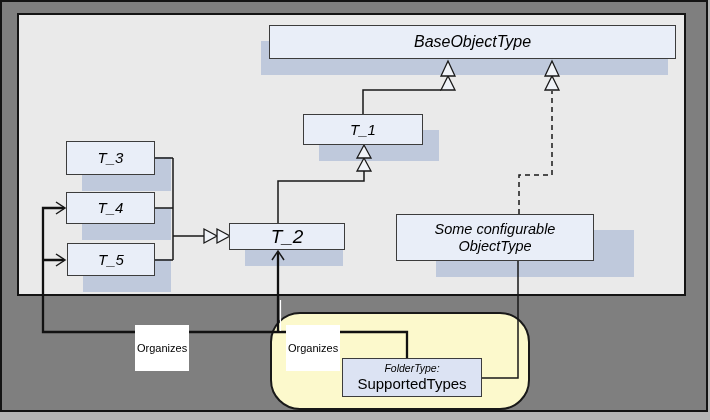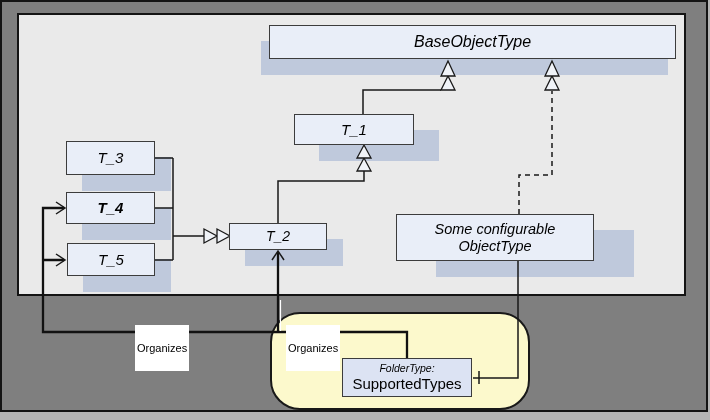--- a/index.html
+++ b/index.html
@@ -40,45 +40,45 @@
     border:1px solid #3c3c3c;
     box-sizing:border-box;
     display:flex;align-items:center;justify-content:center;
     flex-direction:column;
     color:#000;
     text-align:center;
     line-height:1.15;
   }
   .node.italic{font-style:italic;}
   .n-base {left:245px;top:25px; width:407px;height:34px;font-size:16px;margin-left:24px;}
-  .n-t1   {left:294px;top:114px;width:120px;height:31px;font-size:15px;}
-  .n-t2   {left:229px;top:223px;width:98px; height:27px;font-size:14px;}
+  .n-t1   {left:303px;top:114px;width:120px;height:31px;font-size:15px;}
+  .n-t2   {left:229px;top:223px;width:116px; height:27px;font-size:19px;}
   .n-t3   {left:66px; top:141px;width:89px; height:34px;font-size:15px;}
-  .n-t4   {left:66px; top:192px;width:89px; height:32px;font-size:15px;font-weight:bold;}
+  .n-t4   {left:66px; top:192px;width:89px; height:32px;font-size:15px;}
   .n-t5   {left:67px; top:243px;width:88px; height:33px;font-size:15px;}
   .n-some {left:396px;top:214px;width:198px;height:47px;font-size:14.5px;}
   .sh-base{left:261px;top:41px; width:407px;height:34px;}
   .sh-t1  {left:319px;top:130px;width:120px;height:31px;}
   .sh-t2  {left:245px;top:239px;width:98px; height:27px;}
   .sh-t3  {left:82px; top:157px;width:89px; height:34px;}
   .sh-t4  {left:82px; top:208px;width:89px; height:32px;}
   .sh-t5  {left:83px; top:259px;width:88px; height:33px;}
   .sh-some{left:436px;top:230px;width:198px;height:47px;}
   
   .folder-area{
     position:absolute;left:270px;top:312px;
     width:260px;height:98px;
     background:var(--folder-yellow,#fcf9cc);
     border:2px solid #191919;
     border-radius:30px;
     box-sizing:border-box;
   }
   .folder-node{
     position:absolute;left:342px;top:358px;
-    width:130px;height:39px;
+    width:140px;height:39px;
     background:var(--folder-node-bg,#dce3f3);
     border:1px solid #3c3c3c;
     box-sizing:border-box;
     display:flex;flex-direction:column;align-items:center;justify-content:center;
     line-height:1.2;
   }
   .folder-node .ftitle{font-style:italic;font-size:10.5px;}
   .folder-node .fname{font-size:15px;}
   
   svg.connectors{position:absolute;left:0;top:0;width:710px;height:420px;}

